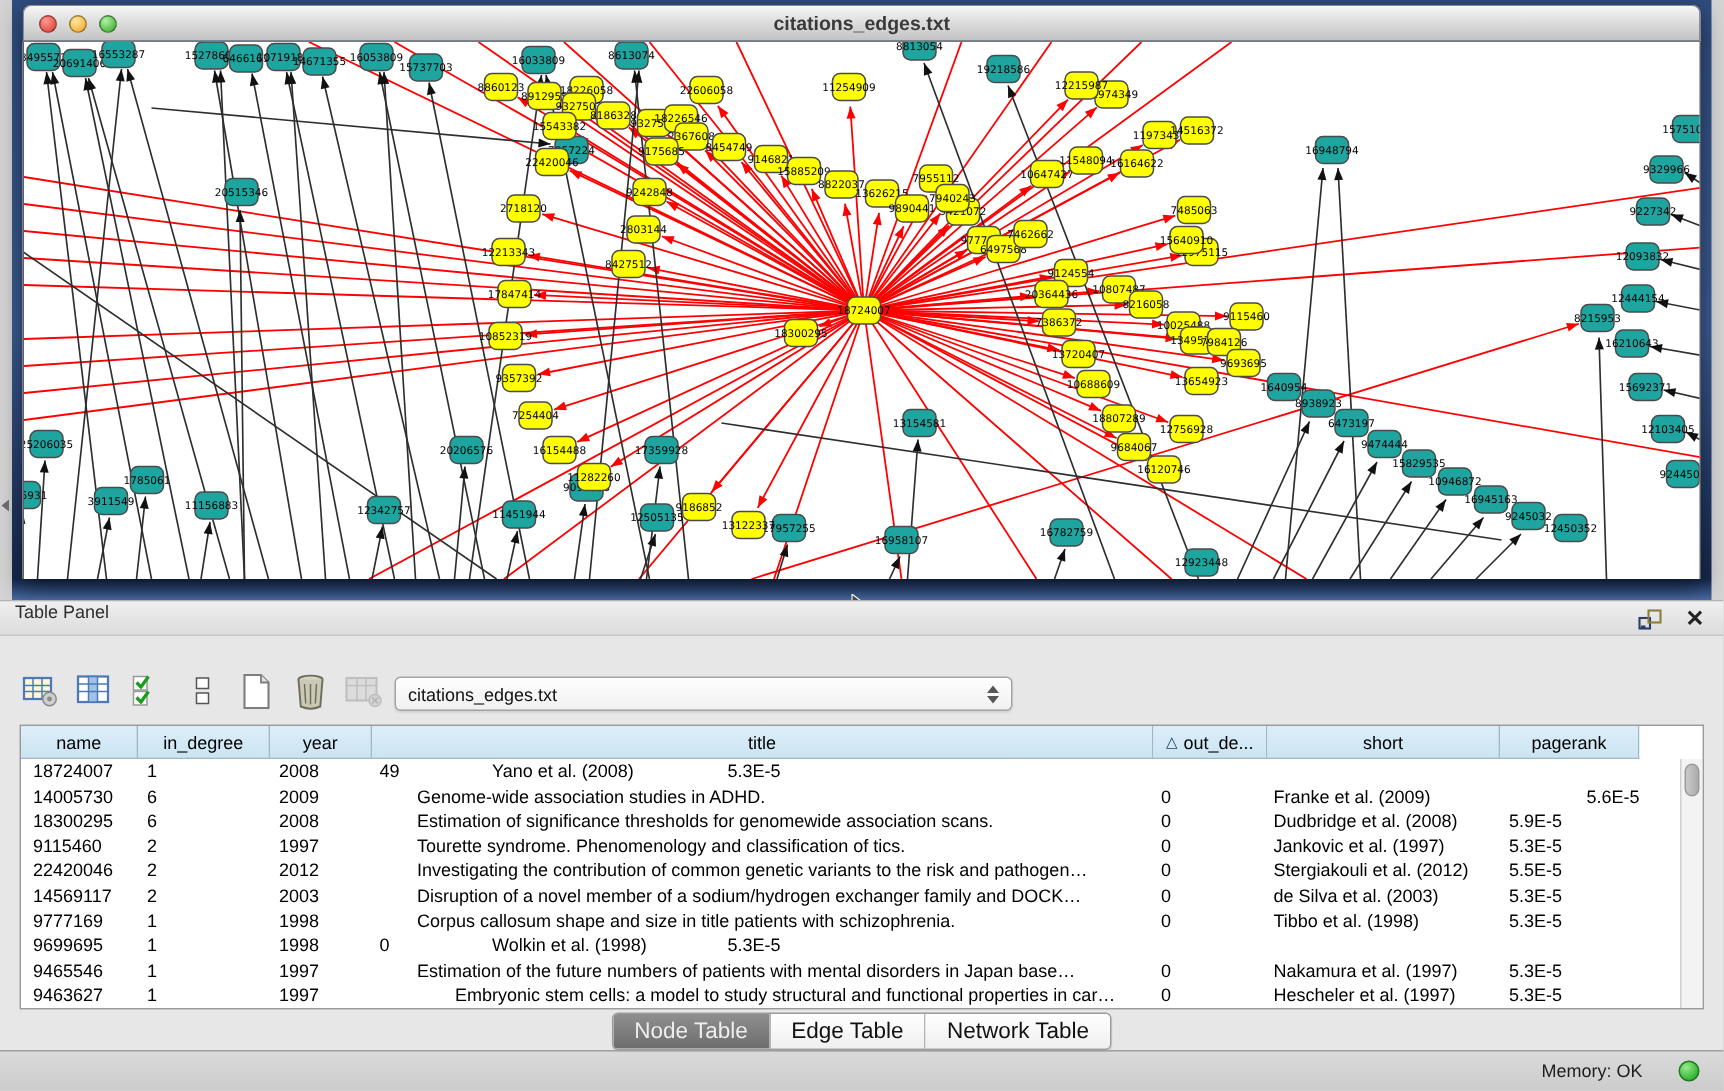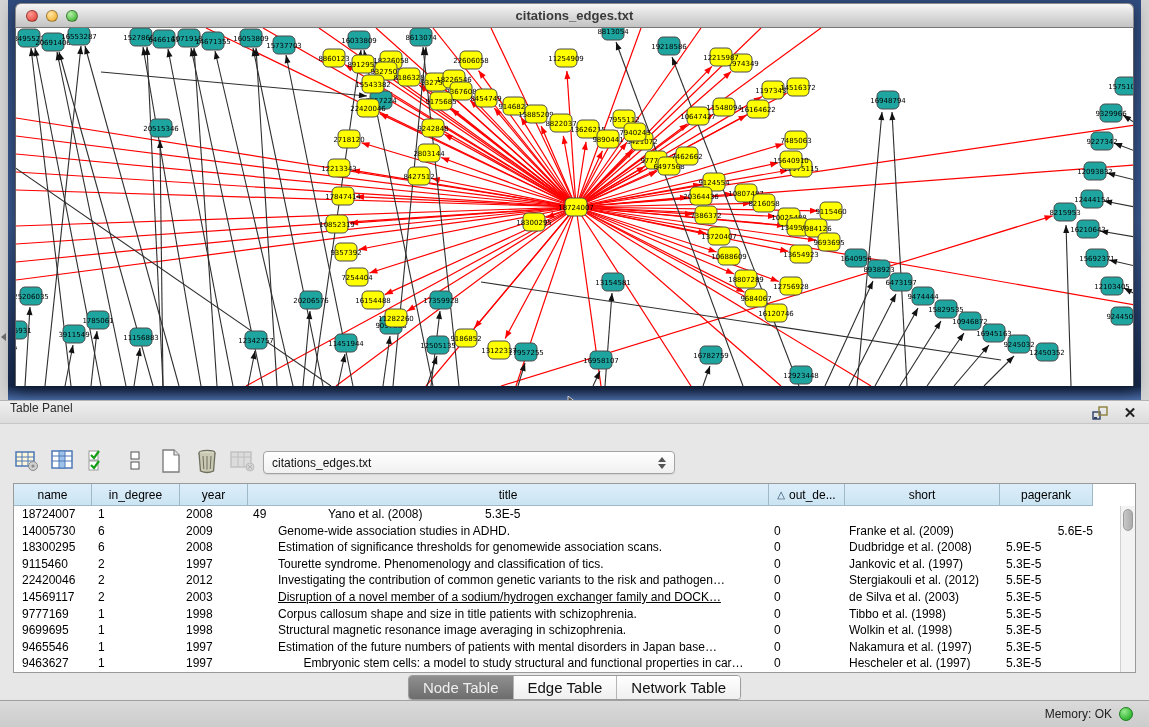--- a/index.html
+++ b/index.html
@@ -76,21 +76,21 @@
   .segmented { display:flex; border:1px solid #9c9c9c; border-radius:4px; overflow:hidden;
     box-shadow:0 1px 1px rgba(0,0,0,.12); }
   .seg-btn { padding:3px 14px; font-size:15px; background:linear-gradient(180deg,#ffffff,#efefef);
     color:#111; border:none; border-right:1px solid #b5b5b5; cursor:pointer; }
   .seg-btn:last-child { border-right:none; }
   .seg-btn.selected { background:linear-gradient(180deg,#8f8f8f,#6d6d6d); color:#eeeeee; }
 
   
   .statusbar { position:absolute; left:0; top:700px; width:1149px; height:27px;
     background:linear-gradient(180deg,#dadada,#cccccc); border-top:1px solid #a0a0a0;
-    display:flex; align-items:center; justify-content:flex-end; padding-right:16px; gap:7px; }
+    display:flex; align-items:center; justify-content:flex-end; padding-right:16px; gap:24px; }
   .mem-label { font-size:12px; color:#1d1d1d; }
   .mem-dot { width:14px; height:14px; border-radius:50%; border:1px solid #1e7f1e;
     background:radial-gradient(circle at 35% 30%,#97ea8e,#3cbb3c 65%,#27962a); }
 </style>
 </head>
 <body>
 
 <div class="app">
 
   <div class="network-region">
@@ -787,39 +787,38 @@
             <div class="td" style="width: 68px; padding-left: 6px;">2012</div>
             <div class="td" style="width: 521px; padding-left: 30px;">Investigating the contribution of common genetic variants to the risk and pathogen…</div>
             <div class="td" style="width: 76px; padding-left: 5px;">0</div>
             <div class="td" style="width: 155px; padding-left: 4px;">Stergiakouli et al. (2012)</div>
             <div class="td" style="width: 93px; padding-left: 6px;">5.5E-5</div>
           </div>
           <div class="tr">
             <div class="td" style="width: 78px; padding-left: 8px;">14569117</div>
             <div class="td" style="width: 88px; padding-left: 6px;">2</div>
             <div class="td" style="width: 68px; padding-left: 6px;">2003</div>
-            <div class="td" style="width: 521px; padding-left: 30px; text-decoration: underline;">Disruption of a novel member of a sodium/hydrogen exchanger family and DOCK…</div>
+            <div class="td" style="width: 521px; padding-left: 30px;">Disruption of a novel member of a sodium/hydrogen exchanger family and DOCK…</div>
             <div class="td" style="width: 76px; padding-left: 5px;">0</div>
             <div class="td" style="width: 155px; padding-left: 4px;">de Silva et al. (2003)</div>
             <div class="td" style="width: 93px; padding-left: 6px;">5.3E-5</div>
           </div>
           <div class="tr">
             <div class="td" style="width: 78px; padding-left: 8px;">9777169</div>
             <div class="td" style="width: 88px; padding-left: 6px;">1</div>
             <div class="td" style="width: 68px; padding-left: 6px;">1998</div>
             <div class="td" style="width: 521px; padding-left: 30px;">Corpus callosum shape and size in title patients with schizophrenia.</div>
             <div class="td" style="width: 76px; padding-left: 5px;">0</div>
             <div class="td" style="width: 155px; padding-left: 4px;">Tibbo et al. (1998)</div>
             <div class="td" style="width: 93px; padding-left: 6px;">5.3E-5</div>
           </div>
           <div class="tr">
             <div class="td" style="width: 78px; padding-left: 8px;">9699695</div>
             <div class="td" style="width: 88px; padding-left: 6px;">1</div>
             <div class="td" style="width: 68px; padding-left: 6px;">1998</div>
-            <div class="td" style="width: 521px; padding-left: 30px;">Structural magnetic resonance image averaging in schizophrenia.</div>
             <div class="td" style="width: 76px; padding-left: 5px;">0</div>
             <div class="td" style="width: 155px; padding-left: 4px;">Wolkin et al. (1998)</div>
             <div class="td" style="width: 93px; padding-left: 6px;">5.3E-5</div>
           </div>
           <div class="tr">
             <div class="td" style="width: 78px; padding-left: 8px;">9465546</div>
             <div class="td" style="width: 88px; padding-left: 6px;">1</div>
             <div class="td" style="width: 68px; padding-left: 6px;">1997</div>
             <div class="td" style="width: 521px; padding-left: 30px;">Estimation of the future numbers of patients with mental disorders in Japan base…</div>
             <div class="td" style="width: 76px; padding-left: 5px;">0</div>

